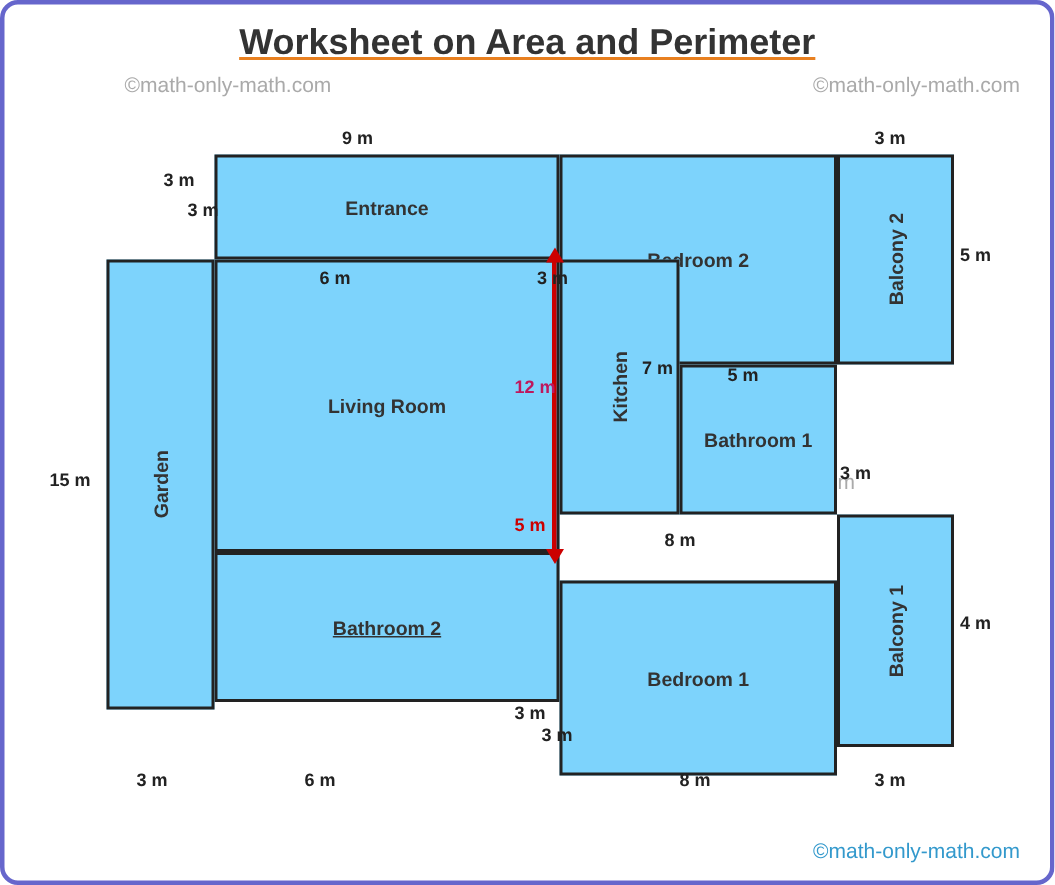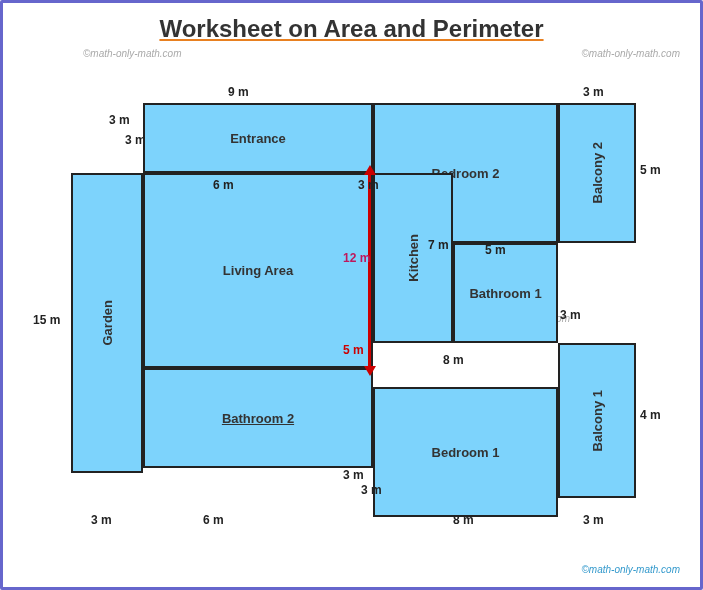--- a/index.html
+++ b/index.html
@@ -11,39 +11,38 @@
       align-items: center;
       width: 703px;
       height: 590px;
       overflow: hidden;
     }
     .page {
       width: 703px;
       height: 590px;
       background: #fff;
       border: 3px solid #6666cc;
-      border-radius: 2px;
+      border-radius: 12px;
       position: relative;
     }
     .title {
       text-align: center;
       font-size: 24px;
       font-weight: bold;
       color: #333;
       text-decoration: underline;
       text-decoration-color: #e88020;
       padding-top: 12px;
       padding-bottom: 6px;
     }
     .watermark {
       position: absolute;
       color: #aaa;
-      font-size: 10px;
+      font-size: 14px;
       pointer-events: none;
-      font-style: italic;
     }
     
     .room {
       position: absolute;
       border: 2px solid #222;
       display: flex;
       align-items: center;
       justify-content: center;
       font-size: 13px;
       font-weight: bold;
@@ -83,21 +82,21 @@
 
   <div class="room" style="left:370px; top:100px; width:185px; height:140px;">
     <span>Bedroom 2</span>
   </div>
 
   <div class="room" style="left:555px; top:100px; width:78px; height:140px;">
     <span class="vertical-text">Balcony 2</span>
   </div>
 
   <div class="room" style="left:140px; top:170px; width:230px; height:195px;">
-    <span>Living Area</span>
+    <span>Living Room</span>
   </div>
 
   <div class="room" style="left:370px; top:170px; width:80px; height:170px;">
     <span class="vertical-text">Kitchen</span>
   </div>
 
   <div class="room" style="left:450px; top:240px; width:105px; height:100px;">
     <span>Bathroom 1</span>
   </div>
 

